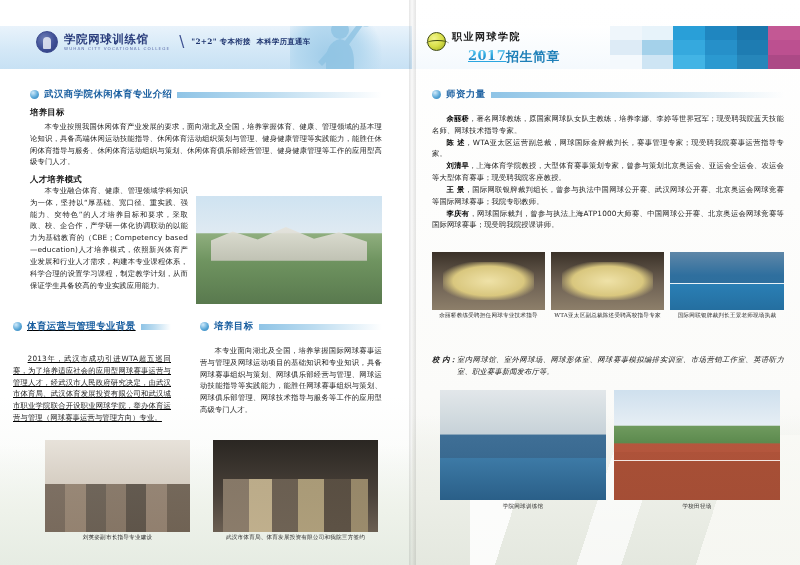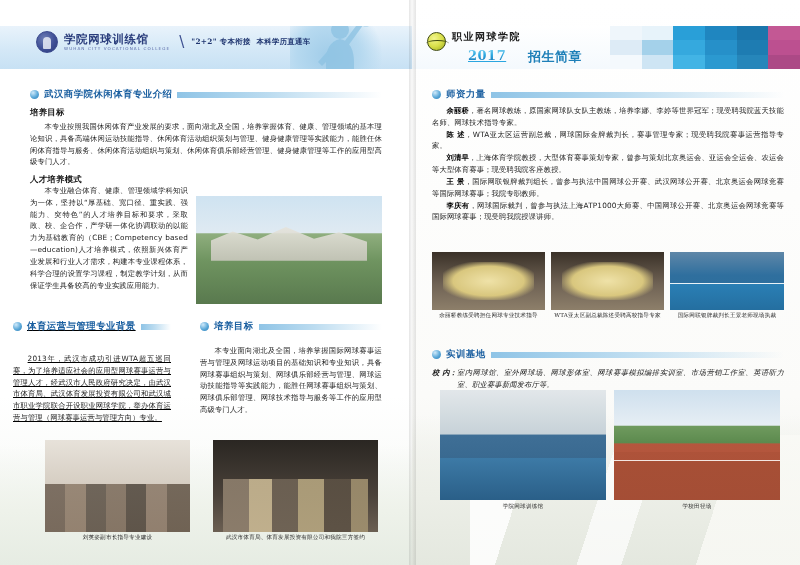--- a/index.html
+++ b/index.html
@@ -68,21 +68,21 @@
   .ball-logo:after { content:""; position:absolute; left:-2px; top:7px; width:23px; height:6px;
                      border-top:1.4px solid #3f4a10; border-radius:50%; }
   .acad-cn { position:absolute; left:40px; top:4px; font-size:10px; font-weight:bold; color:#1b1b1b;
              letter-spacing:1.5px; font-family:"DejaVu Serif","Liberation Serif",serif; }
   .acad-year { position:absolute; left:56px; top:22px; font-size:13px; font-weight:bold;
                letter-spacing:.5px;
                background:linear-gradient(180deg,#7fd4f2 0%,#2aa6e0 48%,#1b6fae 100%);
                -webkit-background-clip:text; background-clip:text; color:transparent;
                font-family:"DejaVu Serif","Liberation Serif",serif;
                text-decoration:underline; text-decoration-color:#2aa6e0; }
-  .acad-year2 { position:absolute; left:116px; top:22px; font-size:13px; font-weight:bold;
+  .acad-year2 { position:absolute; left:94px; top:22px; font-size:13px; font-weight:bold;
                 letter-spacing:.5px; color:#1d7fb8;
                 font-family:"DejaVu Serif","Liberation Serif",serif;text-align:center; }
 
   
   .sec-head { display:flex; align-items:center; gap:5px; }
   .sec-dot { width:9px; height:9px; border-radius:50%;
              background:radial-gradient(circle at 34% 30%,#cfe9fa 0%,#5aa8d8 55%,#2d7bb5 100%);
              flex:none; }
   .sec-title { font-size:9.4px; font-weight:bold; color:#1a5fa0; letter-spacing:.5px;
                white-space:nowrap; font-family:"DejaVu Sans","Liberation Sans",sans-serif; }
@@ -248,21 +248,21 @@
     <div class="photo ph-dark" style="width:165px;height:92px;"></div>
     <div class="cap">武汉市体育局、体育发展投资有限公司和我院三方签约</div>
   </div>
 
   <div class="content" style="position:absolute;left:432px;top:88px;width:352px;">
     <div class="sec-head">
       <span class="sec-dot"></span>
       <span class="sec-title">师资力量</span>
       <span class="sec-bar"></span>
     </div>
-    <div id="faculty-list" style="margin-top:4px;">
+    <div id="faculty-list" style="margin-top:12px;">
         <p class="para"><b>余丽桥</b><span>，著名网球教练，原国家网球队女队主教练，培养李娜、李婷等世界冠军；现受聘我院蓝天技能名师、网球技术指导专家。</span></p>
         <p class="para"><b>陈  述</b><span>，WTA亚太区运营副总裁，网球国际金牌裁判长，赛事管理专家；现受聘我院赛事运营指导专家。</span></p>
         <p class="para"><b>刘清早</b><span>，上海体育学院教授，大型体育赛事策划专家，曾参与策划北京奥运会、亚运会全运会、农运会等大型体育赛事；现受聘我院客座教授。</span></p>
         <p class="para"><b>王  景</b><span>，国际网联银牌裁判组长，曾参与执法中国网球公开赛、武汉网球公开赛、北京奥运会网球竞赛等国际网球赛事；我院专职教师。</span></p>
         <p class="para"><b>李庆有</b><span>，网球国际裁判，曾参与执法上海ATP1000大师赛、中国网球公开赛、北京奥运会网球竞赛等国际网球赛事；现受聘我院授课讲师。</span></p>
       </div>
   </div>
 
   <div class="content" style="position:absolute;left:432px;top:252px;width:352px;display:flex;gap:6px;">
     <div style="width:113px;">
@@ -273,25 +273,20 @@
       <div class="photo ph-award" style="width:113px;height:58px;"></div>
       <div class="cap">WTA亚太区副总裁陈述受聘高校指导专家</div>
     </div>
     <div style="width:114px;">
       <div class="photo ph-court" style="width:114px;height:58px;"></div>
       <div class="cap">国际网联银牌裁判长王景老师现场执裁</div>
     </div>
   </div>
 
   <div class="content" style="position:absolute;left:432px;top:348px;width:352px;">
-    <div class="sec-head">
-      <span class="sec-dot"></span>
-      <span class="sec-title">实训基地</span>
-      <span class="sec-bar"></span>
-    </div>
     <div style="display:flex;margin-top:6px;">
       <span class="para noindent" style="flex:none;white-space:nowrap;font-weight:bold;">校 内：</span>
       <span class="para noindent" style="flex:1;">室内网球馆、室外网球场、网球形体室、网球赛事模拟编排实训室、市场营销工作室、英语听力室、职业赛事新闻发布厅等。</span>
     </div>
   </div>
 
   <div class="content" style="position:absolute;left:440px;top:390px;width:340px;display:flex;gap:8px;">
     <div style="width:166px;">
       <div class="photo ph-indoor" style="width:166px;height:110px;"></div>
       <div class="cap" style="margin-top:3px;">学院网球训练馆</div>

